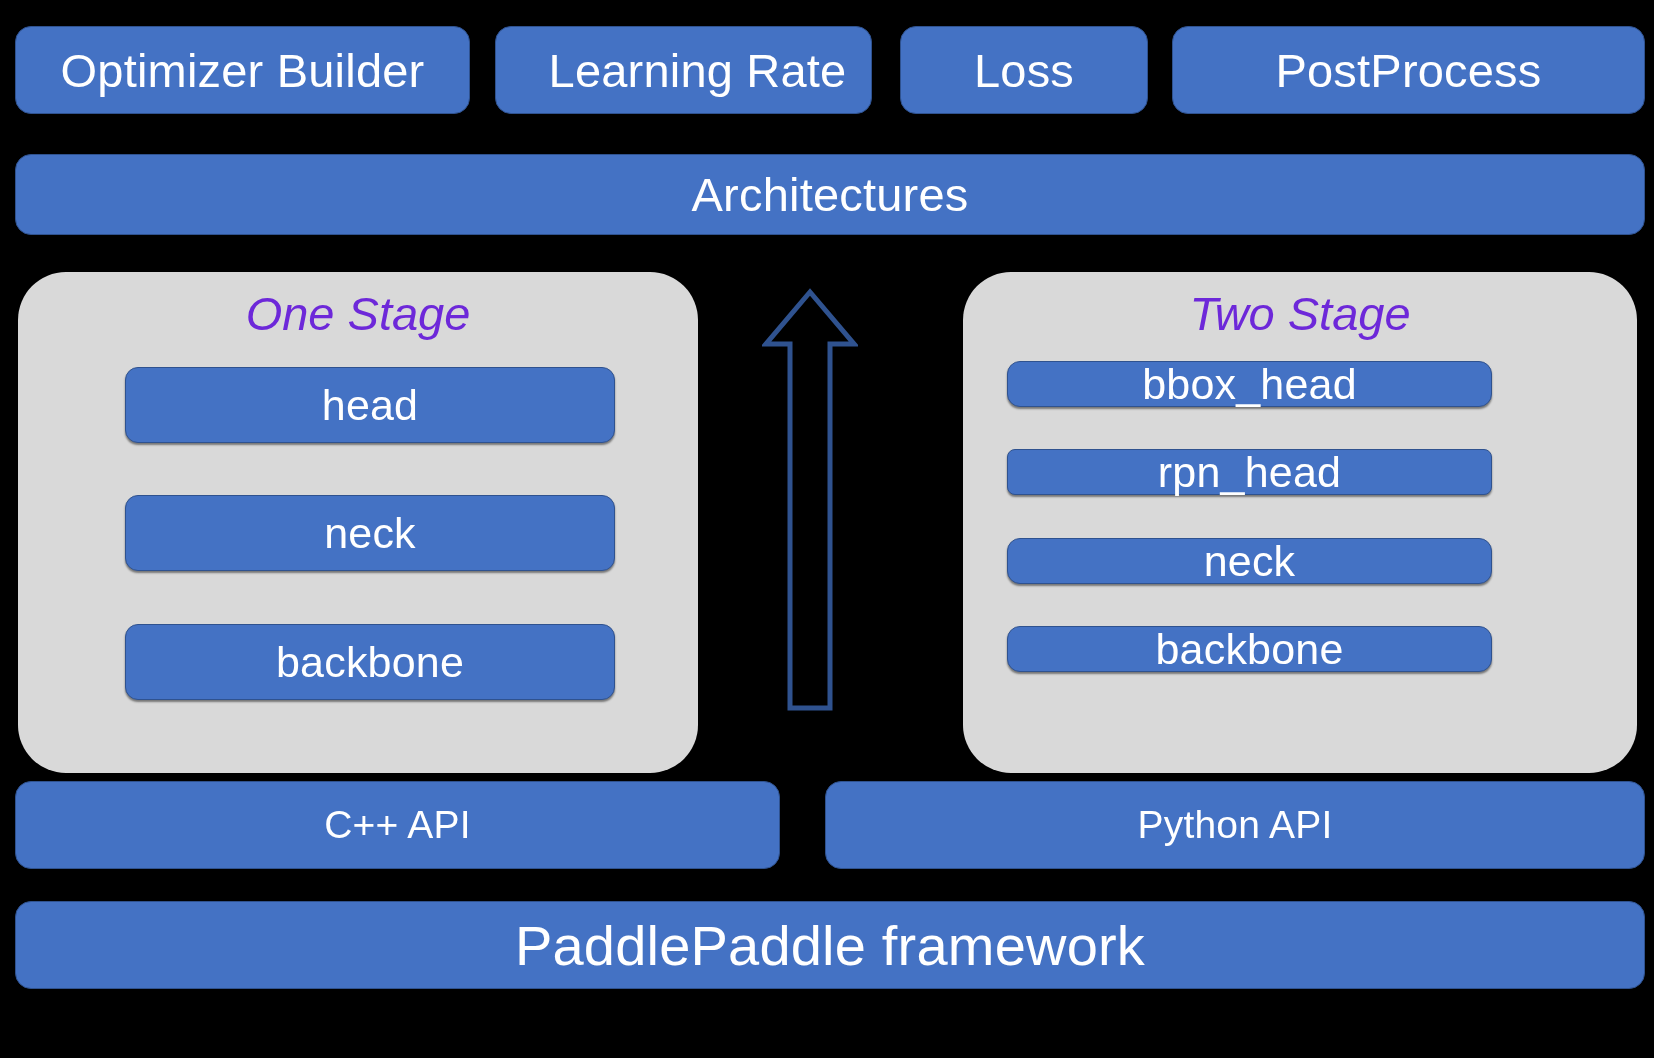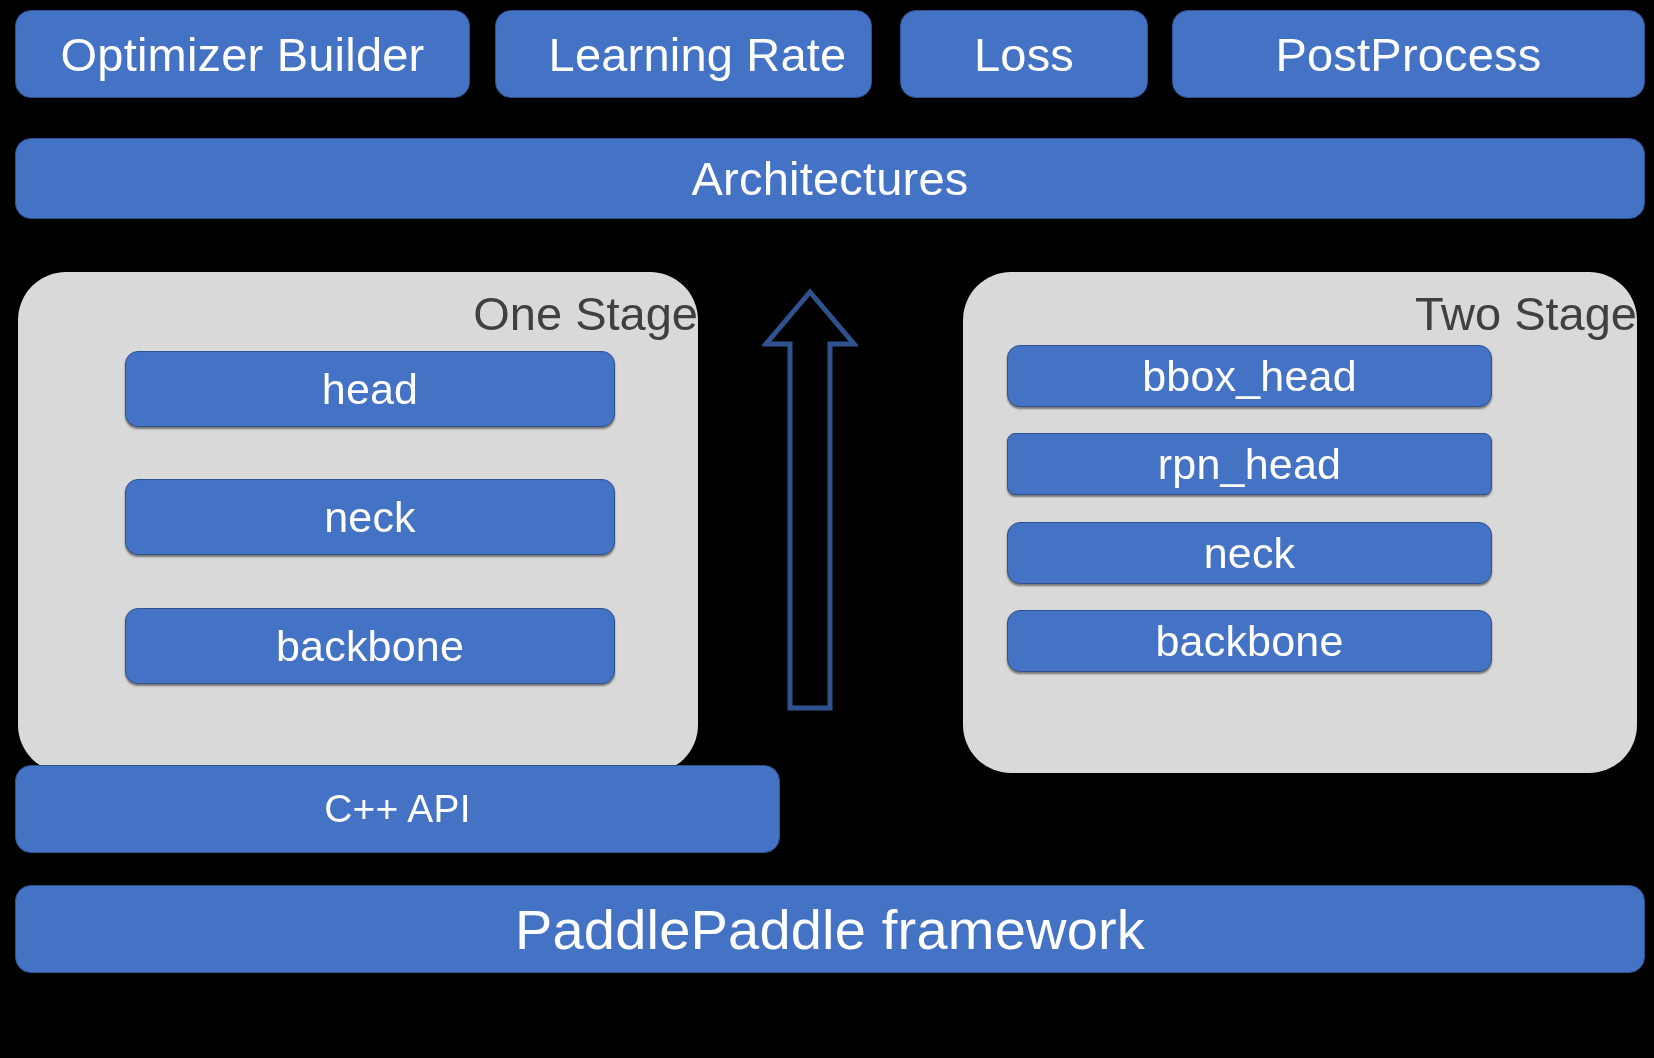--- a/index.html
+++ b/index.html
@@ -27,20 +27,21 @@
     border-radius: 14px;
     box-sizing: border-box;
     display: flex;
     align-items: center;
     justify-content: center;
     color: #FFFFFF;
     font-weight: 400;
     letter-spacing: 0.2px;
     white-space: nowrap;
     box-shadow: 0 2px 2px rgba(0,0,0,0.45);
+    margin-top: 16px;
   }
 
   
   .top-row-box {
     top: 10px;
     height: 88px;
     font-size: 47px;
     border-radius: 16px;
   }
   #box-optimizer { left: 15px;   width: 455px; }
@@ -68,42 +69,43 @@
     height: 501px;
     box-shadow: 0 3px 4px rgba(0,0,0,0.35);
   }
   #panel-one-stage { left: 18px;  width: 680px; }
   #panel-two-stage { left: 963px; width: 674px; }
 
   .stage-title {
     position: absolute;
     left: 0;
     width: 100%;
-    text-align: right;
-    color: #404040;
+    text-align: center;
+    color: #6d28d9;
     font-size: 47px;
     line-height: 1;
     white-space: nowrap;
+    font-style: italic;
   }
   #panel-one-stage .stage-title { top: 18px; }
   #panel-two-stage .stage-title { top: 18px; }
 
   
   .module-box {
     font-size: 43px;
     border-radius: 13px;
   }
   
   #panel-one-stage .module-box { left: 107px; width: 490px; height: 76px; }
   #os-head     { top: 79px;  }
   #os-neck     { top: 207px; }
   #os-backbone { top: 336px; }
 
   
-  #panel-two-stage .module-box { left: 44px; width: 485px; height: 62px; }
+  #panel-two-stage .module-box { left: 44px; width: 485px; height: 46px; }
   #ts-bbox-head { top: 73px;  }
   #ts-rpn-head  { top: 161px; border-radius: 8px; }
   #ts-neck      { top: 250px; }
   #ts-backbone  { top: 338px; }
 
   
   #flow-arrow {
     position: absolute;
     left: 762px;
     top: 286px;
@@ -196,18 +198,21 @@
 
     <div class="blue-box module-box" id="ts-backbone">
       <span>backbone</span>
     </div>
   </div>
 
   <div class="blue-box api-box" id="box-cpp-api">
     <span>C++ API</span>
   </div>
 
+  <div class="blue-box api-box" id="box-python-api">
+    <span>Python API</span>
+  </div>
 
   <div class="blue-box" id="box-framework">
     <span>PaddlePaddle framework</span>
   </div>
 
 </div>
 
 </body></html>

